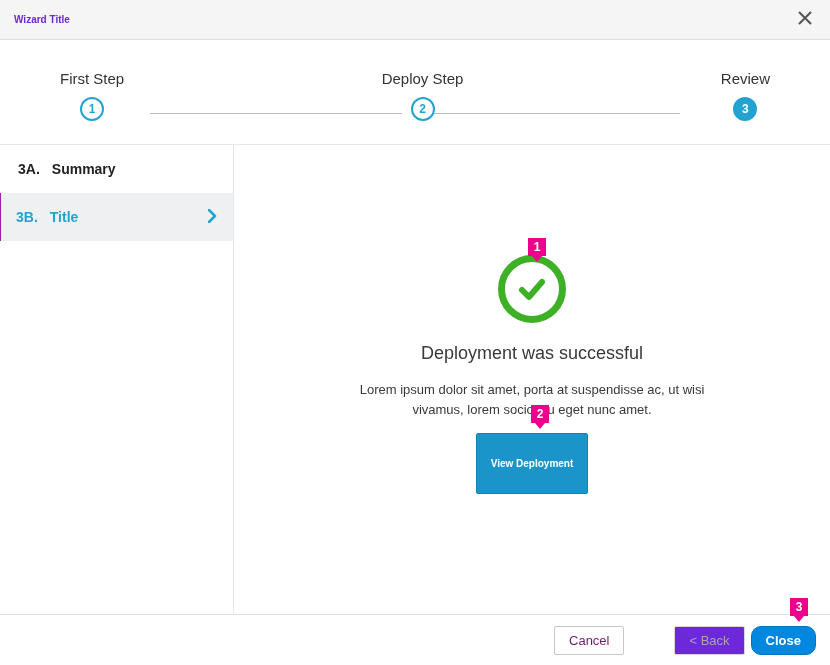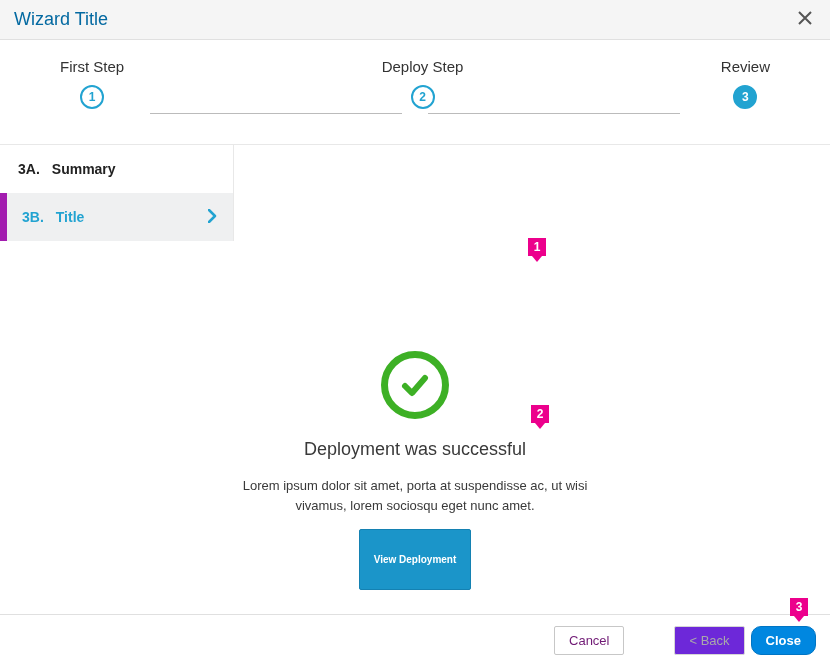--- a/index.html
+++ b/index.html
@@ -15,34 +15,35 @@
     .header {
       height: 40px;
       background: #f5f5f5;
       border-bottom: 1px solid #e0e0e0;
       display: flex;
       align-items: center;
       justify-content: space-between;
       padding: 0 14px;
     }
     .header-title {
-      font-size: 18px;
-      font-weight: 400;
-      color: #0369a1;
+      font-size: 10px;
+      font-weight: 700;
+      color: #6d28d9;
     }
     .close-x {
       font-size: 18px;
       color: #555;
       cursor: pointer;
       padding: 2px 4px;
     }
 
     .stepper {
       height: 104px;
       display: flex;
+      align-items: center;
       justify-content: space-between;
       padding: 18px 60px 12px 60px;
       position: relative;
       background: #fff;
     }
     .step {
       display: flex;
       flex-direction: column;
       align-items: center;
       position: relative;
@@ -82,21 +83,20 @@
       background: #bbb;
       z-index: 1;
     }
     .line1 { left: 150px; right: 428px; }
     .line2 { left: 428px; right: 150px; }
 
     .body {
       display: flex;
       height: 470px;
       border-top: 1px solid #e8e8e8;
-      flex-direction: column;
     }
     .sidebar {
       width: 234px;
       border-right: 1px solid #e8e8e8;
       background: #fff;
       padding-top: 0;
     }
     .side-item {
       display: flex;
       align-items: center;
@@ -111,21 +111,21 @@
       margin-right: 12px;
     }
     .side-item .lbl {
       font-weight: 700;
     }
     .side-item.default .idx,
     .side-item.default .lbl { color: #222; }
     .side-item.active {
       background: #eff0f1;
       color: #22a3d1;
-      border-left: 7px solid #a21caf;
+      border-left: 1px solid #a21caf;
       padding-left: 15px;
     }
     .side-item.active .idx,
     .side-item.active .lbl { color: #22a3d1; }
     .side-chevron {
       position: absolute;
       right: 16px;
       color: #22a3d1;
     }
 

